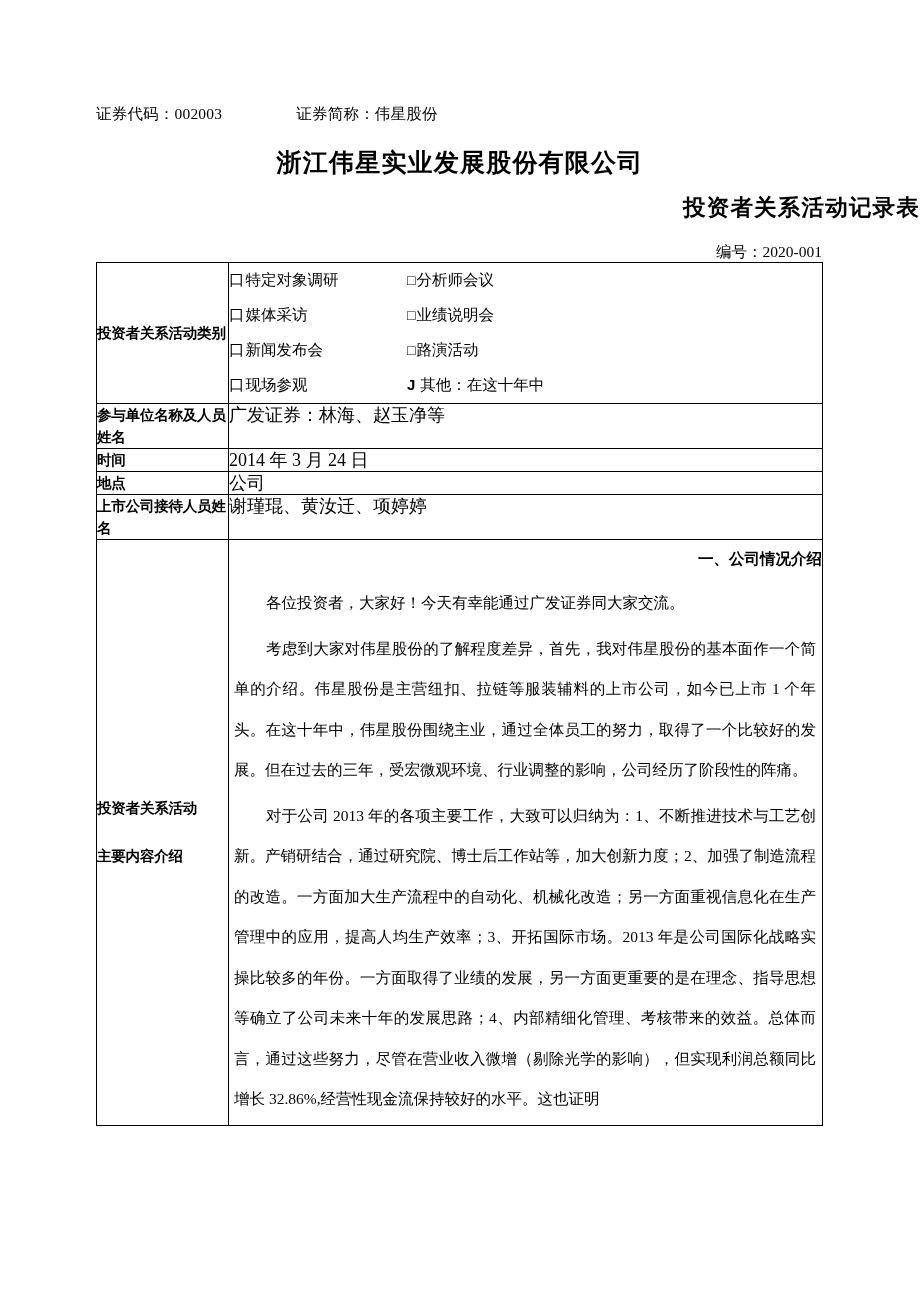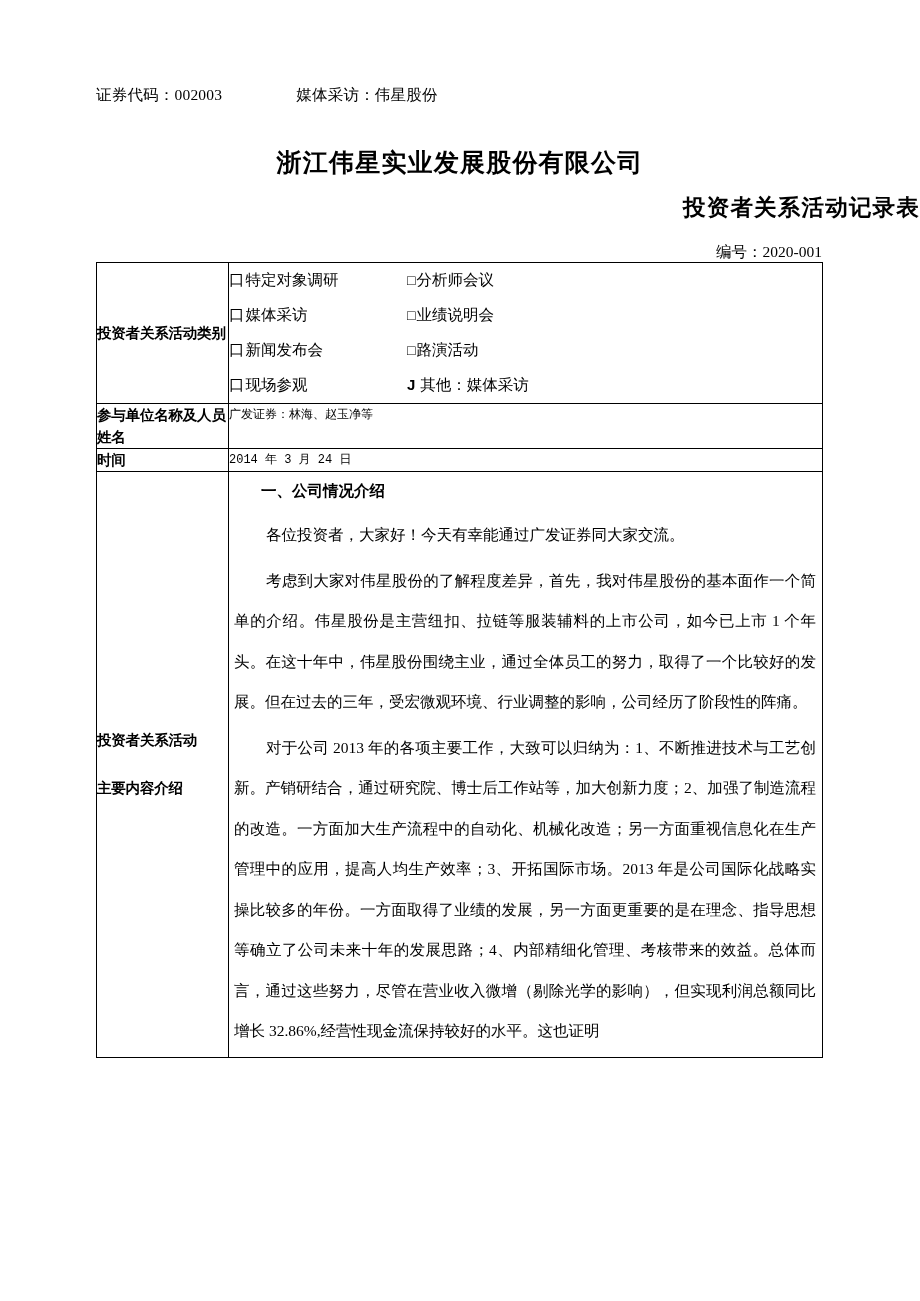--- a/index.html
+++ b/index.html
@@ -27,21 +27,21 @@
   
   .doc-header {
     position: absolute;
     left: 96px;
     top: 85px;
     width: 726px;
     font-size: 15.5px;
     letter-spacing: 0.2px;
     white-space: nowrap;
   }
-  .doc-header .code-block { display: inline-block; }
+  .doc-header .code-block { display: inline-block; margin-top: 19px; }
   .doc-header .gap { display: inline-block; width: 66px; }
 
   
   .doc-title {
     position: absolute;
     left: 0;
     top: 146px;
     width: 920px;
     text-align: center;
     font-size: 25px;
@@ -88,24 +88,23 @@
   .cell-label {
     font-family: "DejaVu Sans", "Liberation Sans", sans-serif;
     font-weight: bold;
     font-size: 14.5px;
     line-height: 22px;
     padding: 10px 4px 10px 8px;
     letter-spacing: -0.2px;
   }
   .cell-label.mid { vertical-align: middle; }
   .cell-value {
-    font-size: 12px;
+    font-size: 18px;
     line-height: 22px;
     padding: 12px 2px 12px 6px;
-    font-family: Liberation Mono, monospace;
   }
 
   
   .checkbox-cell { padding: 8px 2px 8px 6px; }
   .cb-row {
     display: flex;
     height: 35px;
     align-items: center;
     font-size: 15.5px;
   }
@@ -126,20 +125,21 @@
     line-height: 40.5px;
     padding: 14px 0 10px 8px;
   }
   .content-heading {
     font-family: "DejaVu Sans", "Liberation Sans", sans-serif;
     font-weight: bold;
     font-size: 15.5px;
     text-indent: 32px;
     margin: 0 0 2px 0;
     line-height: 38px;
+    text-align: right;
   }
   .content-para {
     margin: 5px;
     text-indent: 32px;
     text-align: justify;
     text-justify: inter-ideograph;
     padding-right: 1px;
   }
   .label-stack-line { display: block; }
   .label-stack-line + .label-stack-line { margin-top: 26px; }
@@ -155,21 +155,21 @@
   }
 </style>
 </head>
 <body>
 
 <div class="page">
 
   <div class="doc-header">
     <span class="code-block"><span>证券代码：</span><span>002003</span></span>
     <span class="gap"></span>
-    <span class="code-block"><span>媒体采访：</span><span>伟星股份</span></span>
+    <span class="code-block"><span>证券简称：</span><span>伟星股份</span></span>
   </div>
 
   <div class="doc-title">浙江伟星实业发展股份有限公司</div>
   <div class="doc-subtitle">投资者关系活动记录表</div>
 
   <div class="doc-serial">编号：2020-001</div>
 
   <table class="record-table">
     <colgroup>
       <col class="col-label">
@@ -191,37 +191,45 @@
             <span class="cb-right"><span class="cb-mark thin">□</span><span>业绩说明会</span></span>
           </div>
 
           <div class="cb-row">
             <span class="cb-left"><span class="cb-mark">口</span><span>新闻发布会</span></span>
             <span class="cb-right"><span class="cb-mark thin">□</span><span>路演活动</span></span>
           </div>
 
           <div class="cb-row">
             <span class="cb-left"><span class="cb-mark">口</span><span>现场参观</span></span>
-            <span class="cb-right"><span class="cb-mark jmark">J</span><span>其他：媒体采访</span></span>
+            <span class="cb-right"><span class="cb-mark jmark">J</span><span>其他：在这十年中</span></span>
           </div>
 
         </td>
       </tr>
 
       <tr>
         <td class="cell-label">参与单位名称及人员姓名</td>
         <td class="cell-value">广发证券：林海、赵玉净等</td>
       </tr>
 
       <tr>
         <td class="cell-label">时间</td>
         <td class="cell-value">2014 年 3 月 24 日</td>
       </tr>
 
-
+      <tr>
+        <td class="cell-label">地点</td>
+        <td class="cell-value">公司</td>
+      </tr>
+
+      <tr>
+        <td class="cell-label">上市公司接待人员姓名</td>
+        <td class="cell-value">谢瑾琨、黄汝迁、项婷婷</td>
+      </tr>
 
       <tr>
         <td class="cell-label mid">
           <span class="label-stack-line">投资者关系活动</span>
           <span class="label-stack-line">主要内容介绍</span>
         </td>
         <td class="content-cell">
           <p class="content-heading">一、公司情况介绍</p>
           <p class="content-para">各位投资者，大家好！今天有幸能通过广发证券同大家交流。</p>
           <p class="content-para">考虑到大家对伟星股份的了解程度差异，首先，我对伟星股份的基本面作一个简单的介绍。伟星股份是主营纽扣、拉链等服装辅料的上市公司，如今已上市 1 个年头。在这十年中，伟星股份围绕主业，通过全体员工的努力，取得了一个比较好的发展。但在过去的三年，受宏微观环境、行业调整的影响，公司经历了阶段性的阵痛。</p>

